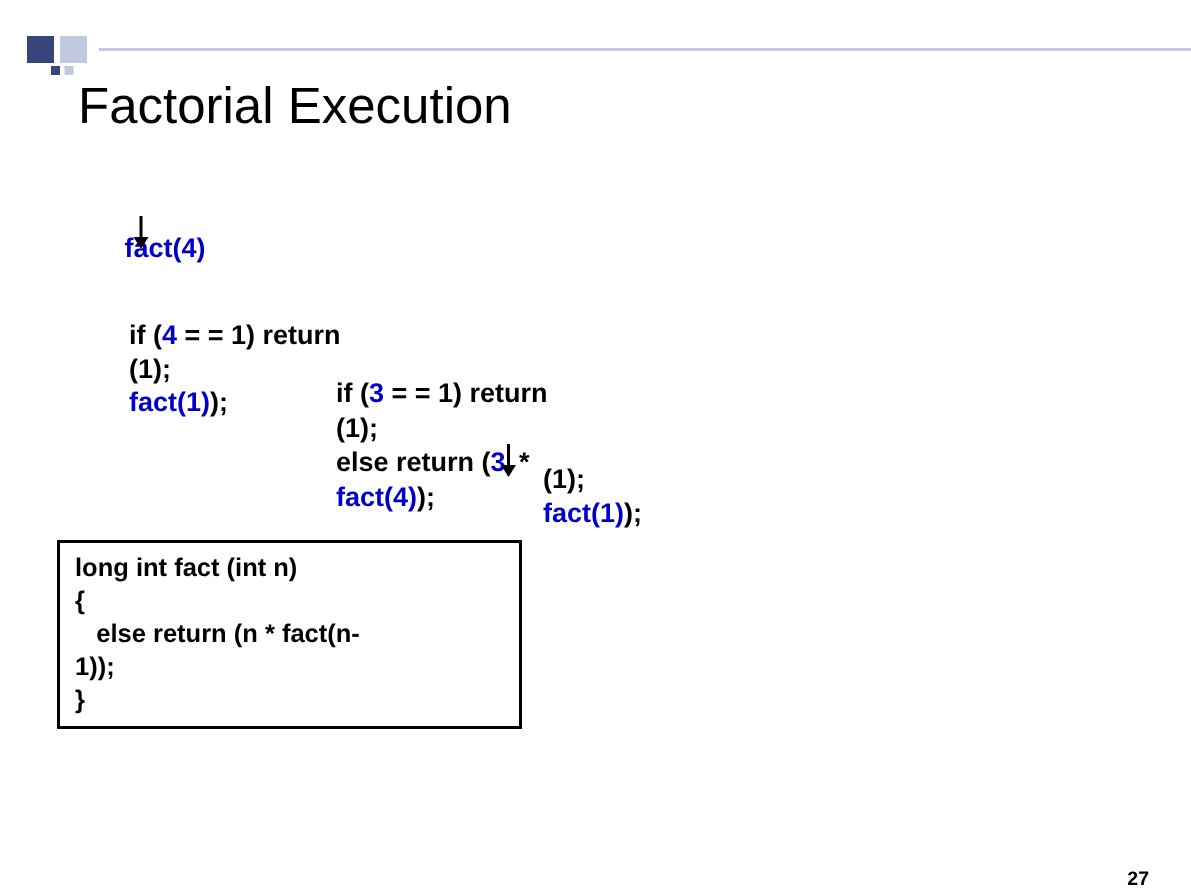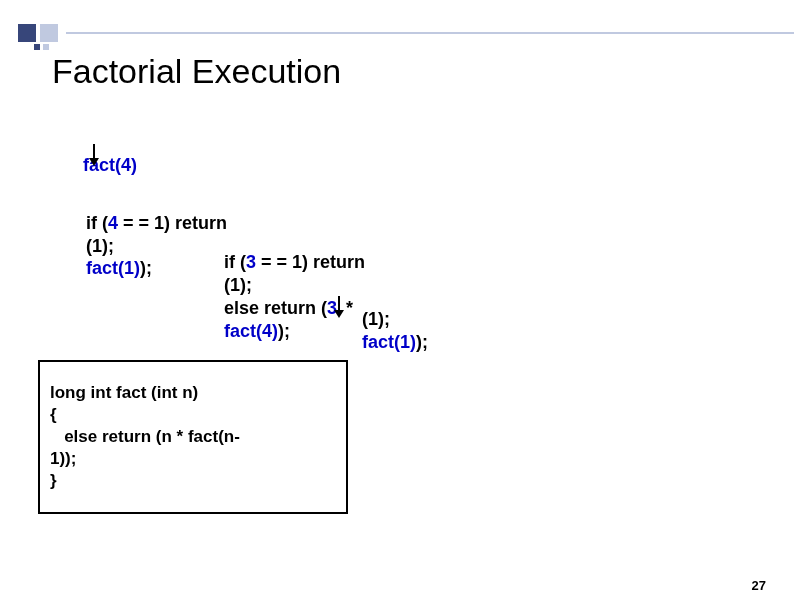--- a/index.html
+++ b/index.html
@@ -102,21 +102,21 @@
   }
   .block {
     position: absolute;
   }
   .codebox {
     position: absolute;
     left: 38px;
     top: 360px;
     width: 310px;
     border: 2px solid #000;
-    padding: 20px 10px;
+    padding: 6px 10px;
     font-size: 17px;
     font-weight: bold;
     line-height: 1.3;
     background: #fff;
   }
   .page-number {
     position: absolute;
     bottom: 2px;
     right: 28px;
     font-size: 13px;

